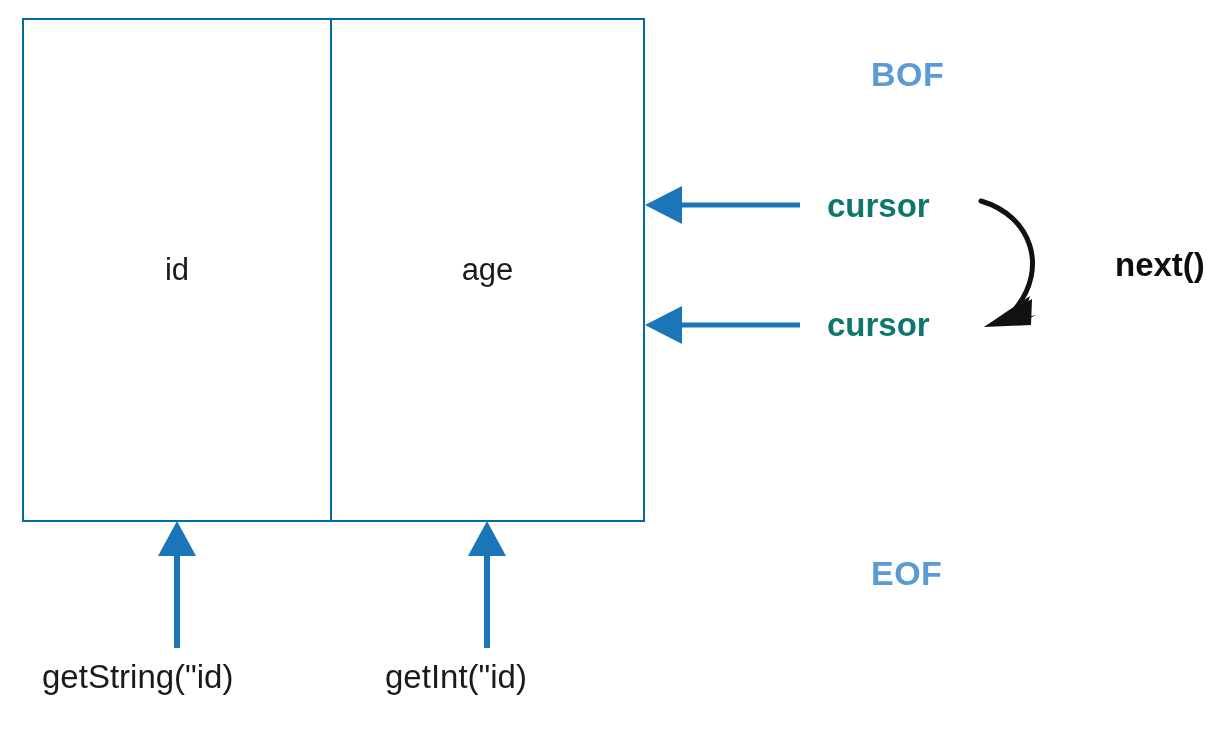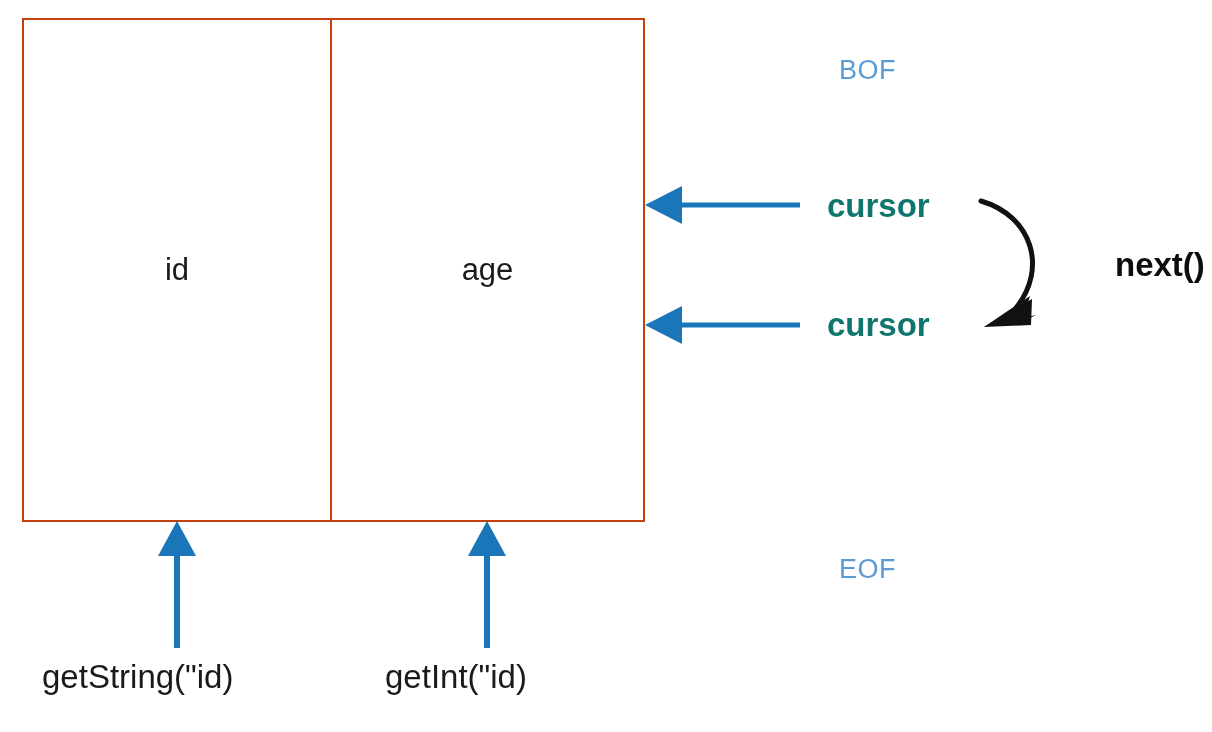--- a/index.html
+++ b/index.html
@@ -21,21 +21,21 @@
     position: absolute;
     left: 22px;
     top: 18px;
     width: 621px;
     height: 504px;
     border-collapse: collapse;
     table-layout: fixed;
   }
   #resultset-table td,
   #resultset-table th {
-    border: 2px solid #c2410c;
+    border: 2px solid #0369a1;
     text-align: center;
     vertical-align: middle;
     font-weight: normal;
     font-size: 31px;
     color: #1a1a1a;
     font-family: "Liberation Sans", sans-serif;
     padding: 4px;
   }
   #resultset-table col.c-id   { width: 308px; }
   #resultset-table col.c-age  { width: 313px; }
@@ -53,24 +53,25 @@
   }
 
   
   .anno {
     position: absolute;
     white-space: nowrap;
     font-family: "Liberation Sans", sans-serif;
     line-height: 1;
   }
   .anno-marker {
-    font-weight: normal;
-    font-size: 27px;
+    font-weight: bold;
+    font-size: 34px;
     color: #5b9bd5;
     letter-spacing: 0.5px;
+    margin-left: 32px;
   }
   .anno-cursor {
     font-weight: bold;
     font-size: 33px;
     color: #0f766e;
   }
   .anno-next {
     font-weight: bold;
     font-size: 33px;
     color: #0d0d0d;

